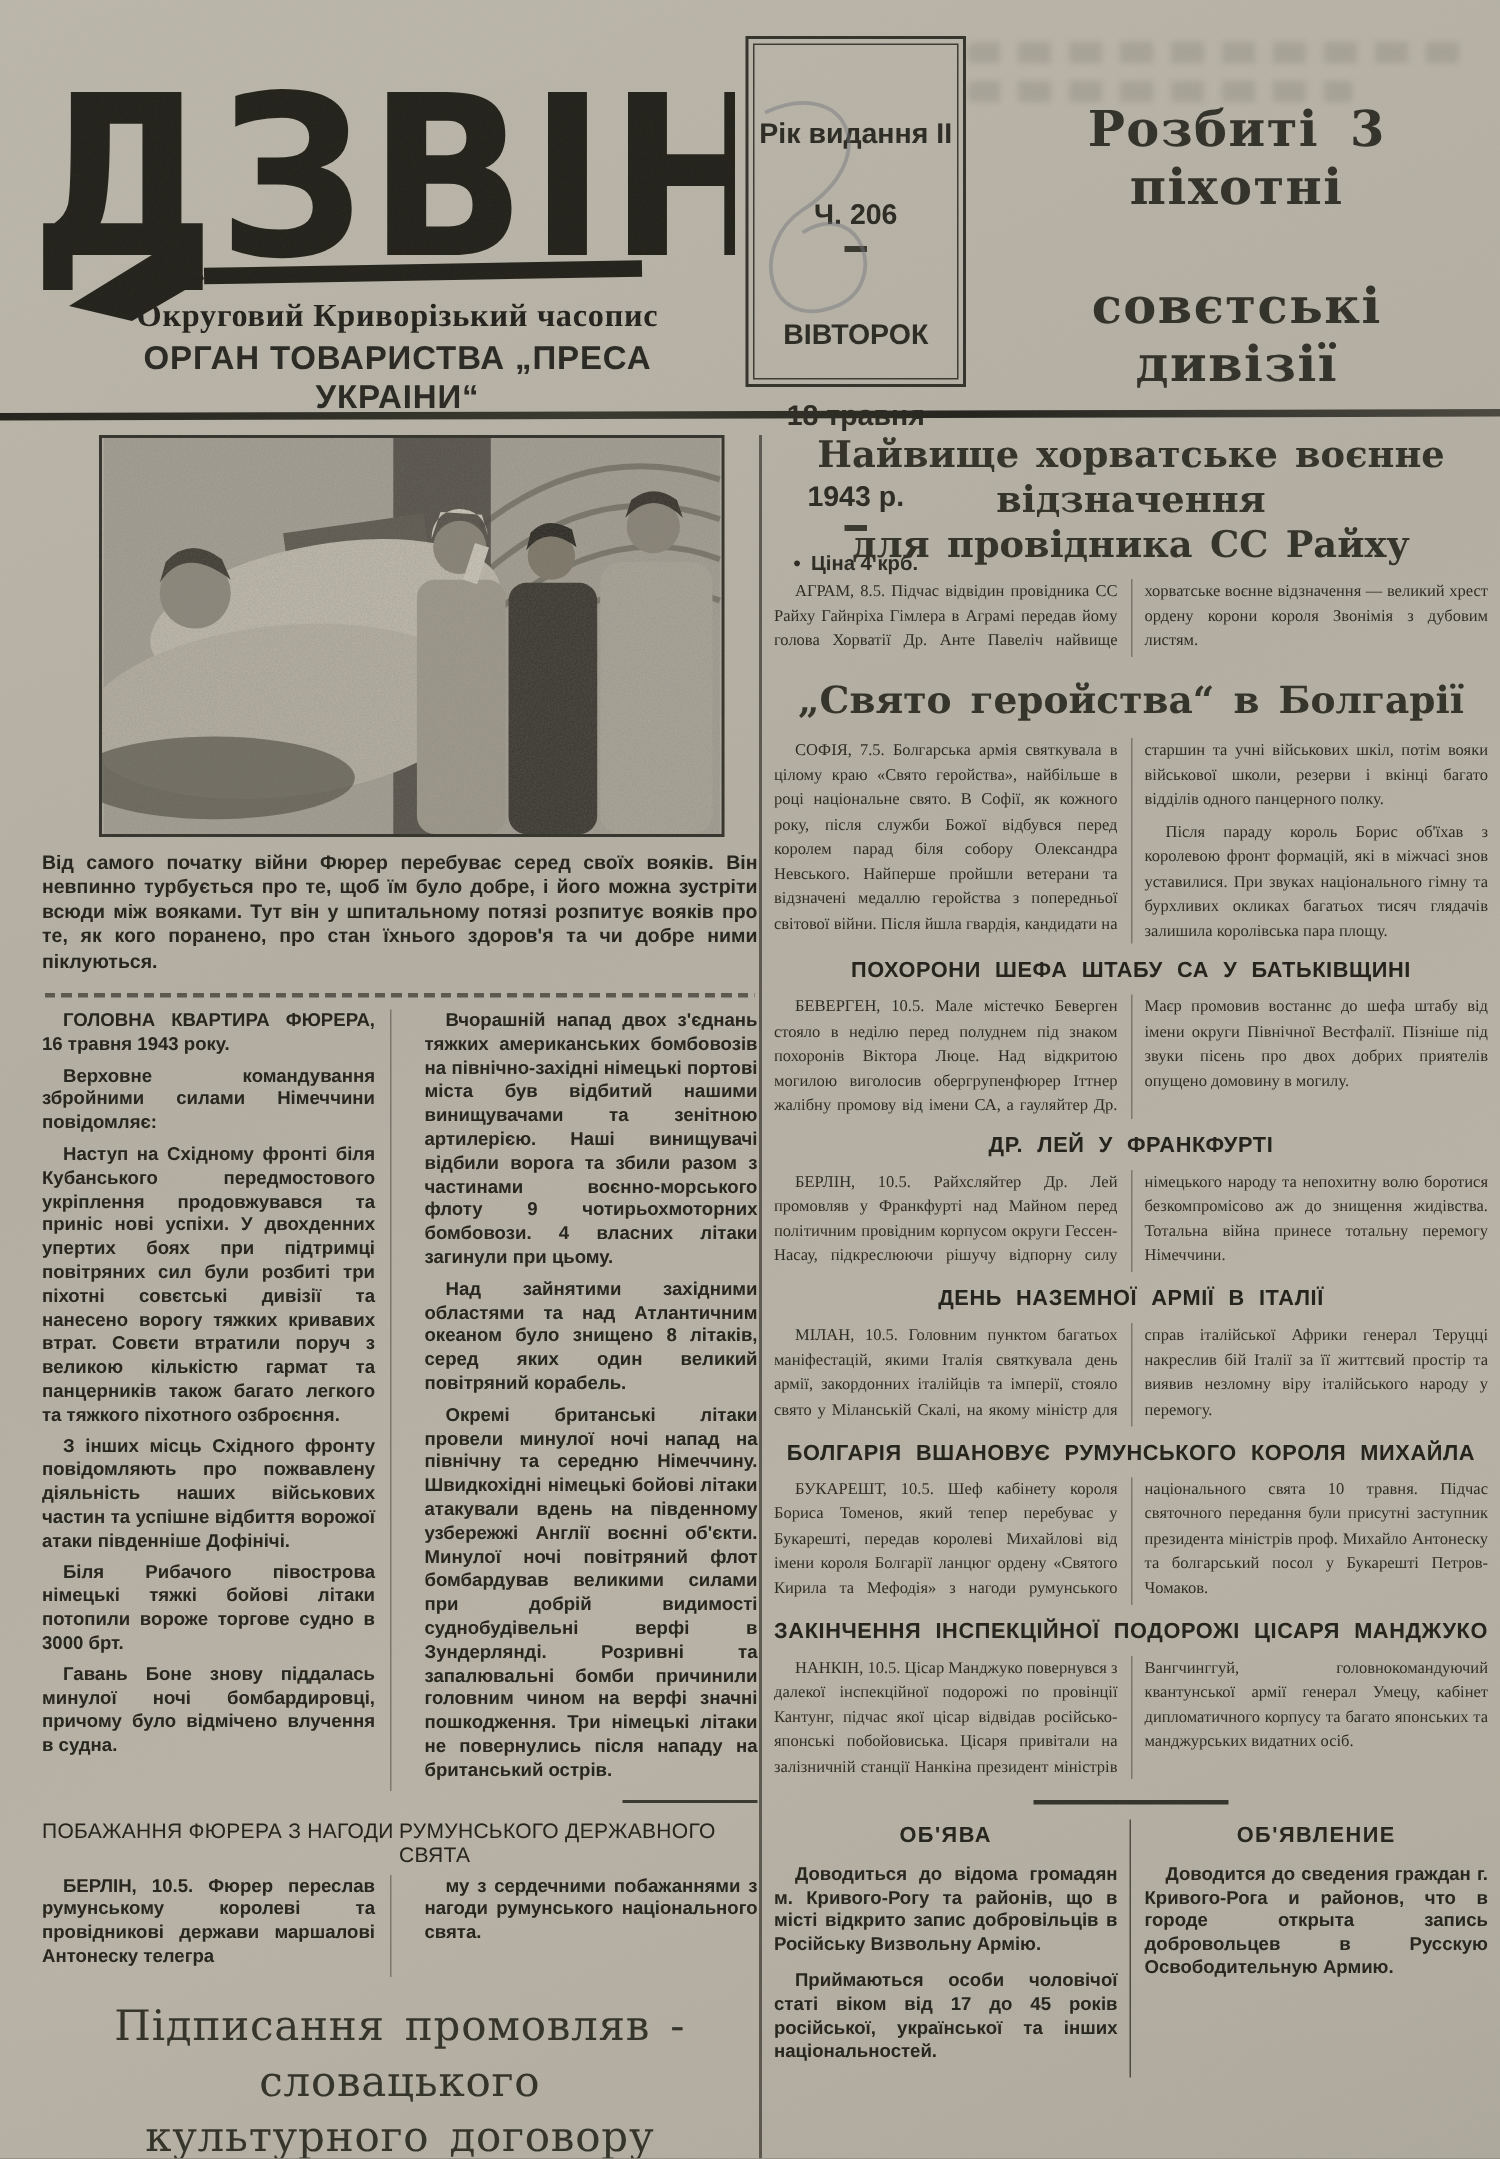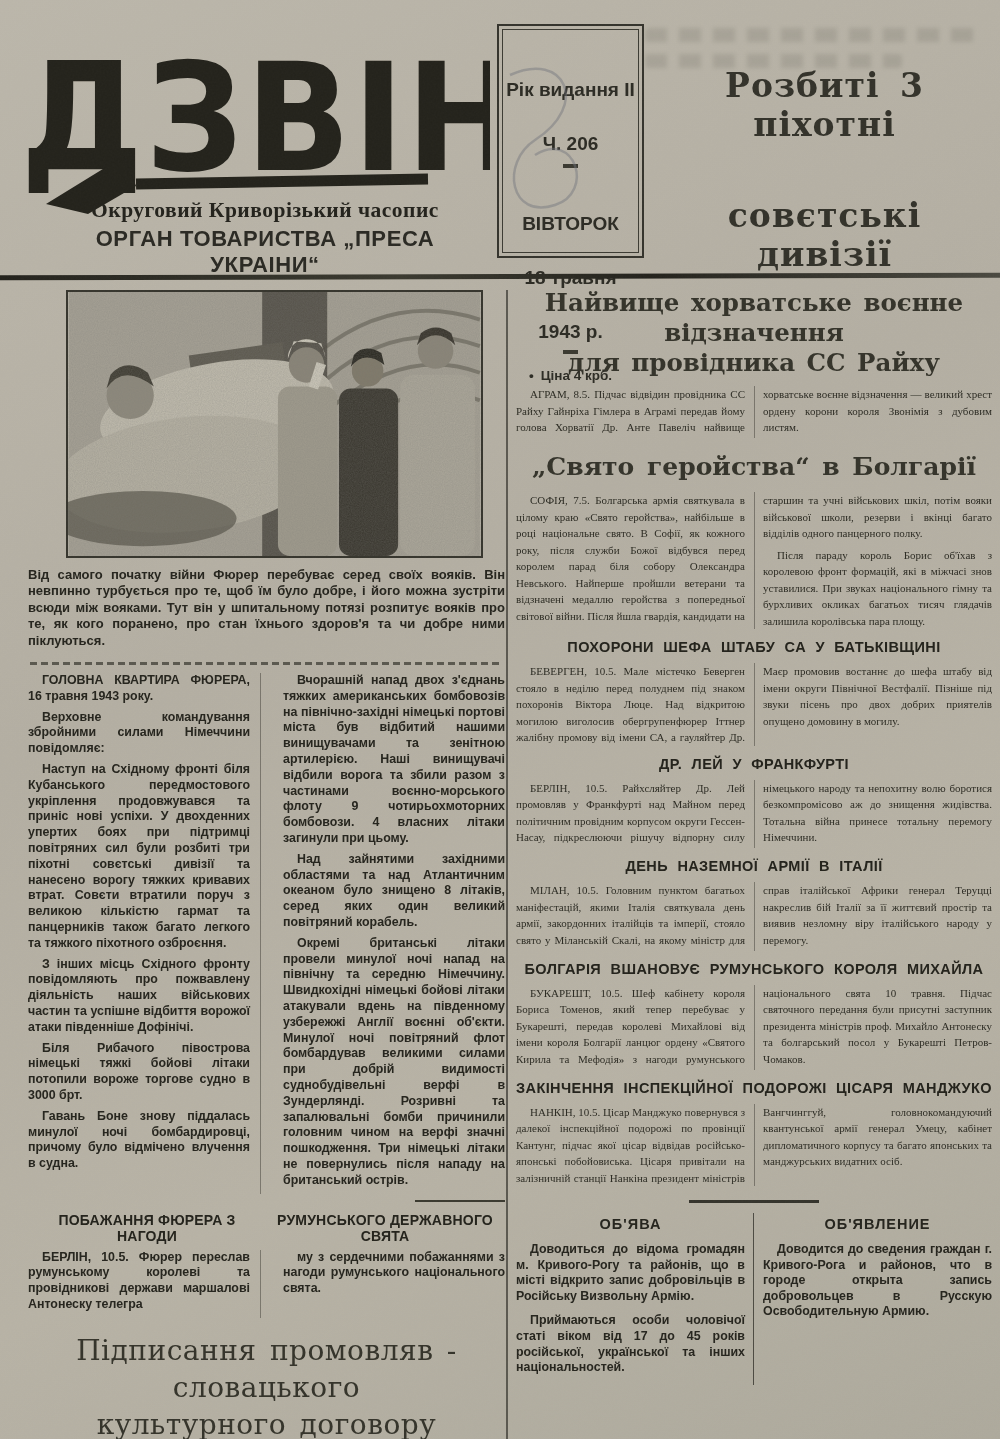--- a/index.html
+++ b/index.html
@@ -17,21 +17,21 @@
   .issue-box{position:absolute;left:497px;top:24px;width:143px;height:230px;border:2px solid #34332c;box-shadow:0 0 0 1px rgba(52,51,44,.0);}
   .issue-inner{position:absolute;inset:3px;border:1px solid #3c3b33;display:flex;flex-direction:column;align-items:center;
                font-family:"Liberation Sans",sans-serif;font-weight:700;color:#2c2b24;padding-top:14px;}
   .issue-line{font-size:19px;line-height:17px;margin-top:37px;}
   .sq{width:11px;height:11px;border:2px solid #3a3930;margin:12px 0 10px 0;}
   .sq2{margin:10px 0 14px 0;}
   .price-row{display:flex;align-items:center;gap:7px;font-size:13.5px;}
   .lead-headline{position:absolute;left:652px;top:66px;width:345px;text-align:center;
                  font-family:"DejaVu Serif",serif;font-weight:700;font-size:33px;color:#33322a;
                  letter-spacing:1px;word-spacing:8px;}
-  .lead-l2{margin-top:52px;text-align:center;}
+  .lead-l2{margin-top:40px;text-align:center;}
   .main-rule{position:absolute;left:0px;top:274px;width:1000px;height:5px;
              background:linear-gradient(90deg,#23221c 0%,#3a392f 40%,#23221c 65%,#4a4940 100%);transform:rotate(-0.15deg);}
   .bleed{position:absolute;pointer-events:none;opacity:.16;filter:blur(2px);}
   .bleed .bl{height:14px;border-radius:4px;background:repeating-linear-gradient(90deg,#55544a 0 22px,transparent 22px 34px);margin-bottom:12px;}
   .hand-svg{position:absolute;left:415px;top:45px;pointer-events:none;}
 
   
   .bp{margin:0 0 5px 0;text-indent:14px;text-align:justify;}
   .sans-body{font-family:"Liberation Sans",sans-serif;font-weight:700;font-size:12.4px;line-height:15.8px;color:#25241d;}
   .serif-body{font-family:"Liberation Serif",serif;font-size:11px;line-height:16.5px;color:#2c2b23;}
@@ -46,21 +46,21 @@
   
   .left-half{position:absolute;left:28px;top:290px;width:477px;}
   .photo-frame{margin-left:38px;width:417px;height:268px;border:2px solid #36352d;box-sizing:border-box;}
   .caption{margin-top:9px;font-family:"Liberation Sans",sans-serif;font-weight:700;font-size:13px;line-height:16.4px;
            text-align:justify;color:#25241d;}
   .caption::first-line{text-indent:30px;}
   .wavy{margin:8px 2px 8px 2px;height:3px;
         background:repeating-linear-gradient(90deg,rgba(52,51,43,.7) 0 7px,transparent 7px 11px);}
   .col-endrule{width:90px;height:2px;background:#3a392f;margin:6px 0 0 auto;}
   .split-heads{display:flex;margin-top:10px;}
-  .split-heads .sh{width:238px;text-align:center;font-family:"Liberation Sans",sans-serif;font-weight:700;
+  .split-heads .sh{width:238px;font-family:"Liberation Sans",sans-serif;font-weight:400;
                    font-size:14px;letter-spacing:.2px;color:#23221b;}
   .treaty-head{margin-top:14px;font-size:28px;line-height:37px;font-weight:500;letter-spacing:.5px;word-spacing:4px;}
 
   
   .right-half{position:absolute;left:516px;top:288px;width:476px;}
   .v-rule{position:absolute;left:506px;top:290px;width:1.5px;height:1149px;background:rgba(43,42,35,.65);}
   .croatia-head{font-size:24.5px;line-height:30px;font-weight:600;word-spacing:3px;}
   .bulg-head{font-size:25px;line-height:30px;font-weight:700;margin:14px 0 10px 0;word-spacing:4px;}
   .center-rule{width:130px;height:2.5px;background:#34332b;margin:14px auto 10px auto;}
 

